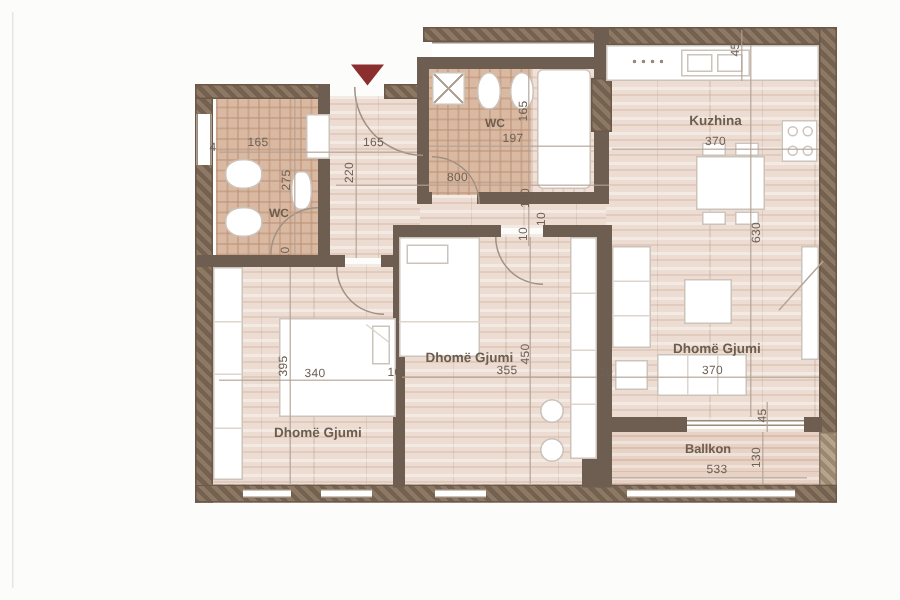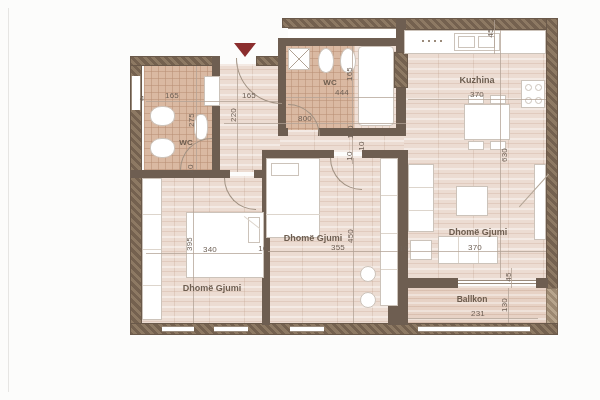--- a/index.html
+++ b/index.html
@@ -170,38 +170,38 @@
   <div class="dl" style="left:193px;top:178px;width:1px;height:145px;"></div>
   <div class="dl" style="left:508px;top:288px;width:1px;height:35px;"></div>
   <div class="dl" style="left:494px;top:20px;width:1px;height:34px;"></div>
   <div class="dl" style="left:511px;top:268px;width:1px;height:20px;"></div>
 
   <span class="dim" style="left:142px;top:98px;">4</span>
   <span class="dim" style="left:172px;top:95px;">165</span>
   <span class="dim" style="left:249px;top:95px;">165</span>
   <span class="dim-v" style="left:191px;top:120px;">275</span>
   <span class="dim-v" style="left:233px;top:115px;">220</span>
-  <span class="dim" style="left:342px;top:92px;">444</span>
+  <span class="dim" style="left:342px;top:92px;">197</span>
   <span class="dim-v" style="left:349px;top:74px;">165</span>
   <span class="dim" style="left:305px;top:118px;">800</span>
   <span class="dim-v" style="left:350px;top:132px;">110</span>
   <span class="dim-v" style="left:190px;top:169px;">10</span>
   <span class="dim-v" style="left:349px;top:156px;">10</span>
   <span class="dim-v" style="left:361px;top:146px;">10</span>
   <span class="dim" style="left:263px;top:248px;">10</span>
   <span class="dim" style="left:404px;top:248px;">10</span>
   <span class="dim-v" style="left:490px;top:33px;">45</span>
   <span class="dim" style="left:477px;top:94px;">370</span>
   <span class="dim-v" style="left:504px;top:155px;">630</span>
   <span class="dim" style="left:338px;top:247px;">355</span>
   <span class="dim-v" style="left:350px;top:236px;">450</span>
   <span class="dim" style="left:210px;top:249px;">340</span>
   <span class="dim-v" style="left:189px;top:244px;">395</span>
   <span class="dim" style="left:475px;top:247px;">370</span>
-  <span class="dim" style="left:478px;top:313px;">231</span>
+  <span class="dim" style="left:478px;top:313px;">533</span>
   <span class="dim-v" style="left:504px;top:305px;">130</span>
   <span class="dim-v" style="left:508px;top:277px;">45</span>
 
   <span class="rlabel" style="left:186px;top:142px;font-size:8px;">WC</span>
   <span class="rlabel" style="left:330px;top:82px;font-size:8px;">WC</span>
   <span class="rlabel" style="left:477px;top:80px;">Kuzhina</span>
   <span class="rlabel" style="left:313px;top:238px;">Dhomë Gjumi</span>
   <span class="rlabel" style="left:212px;top:288px;">Dhomë Gjumi</span>
   <span class="rlabel" style="left:478px;top:232px;">Dhomë Gjumi</span>
   <span class="rlabel" style="left:472px;top:299px;font-size:8.5px;">Ballkon</span>

